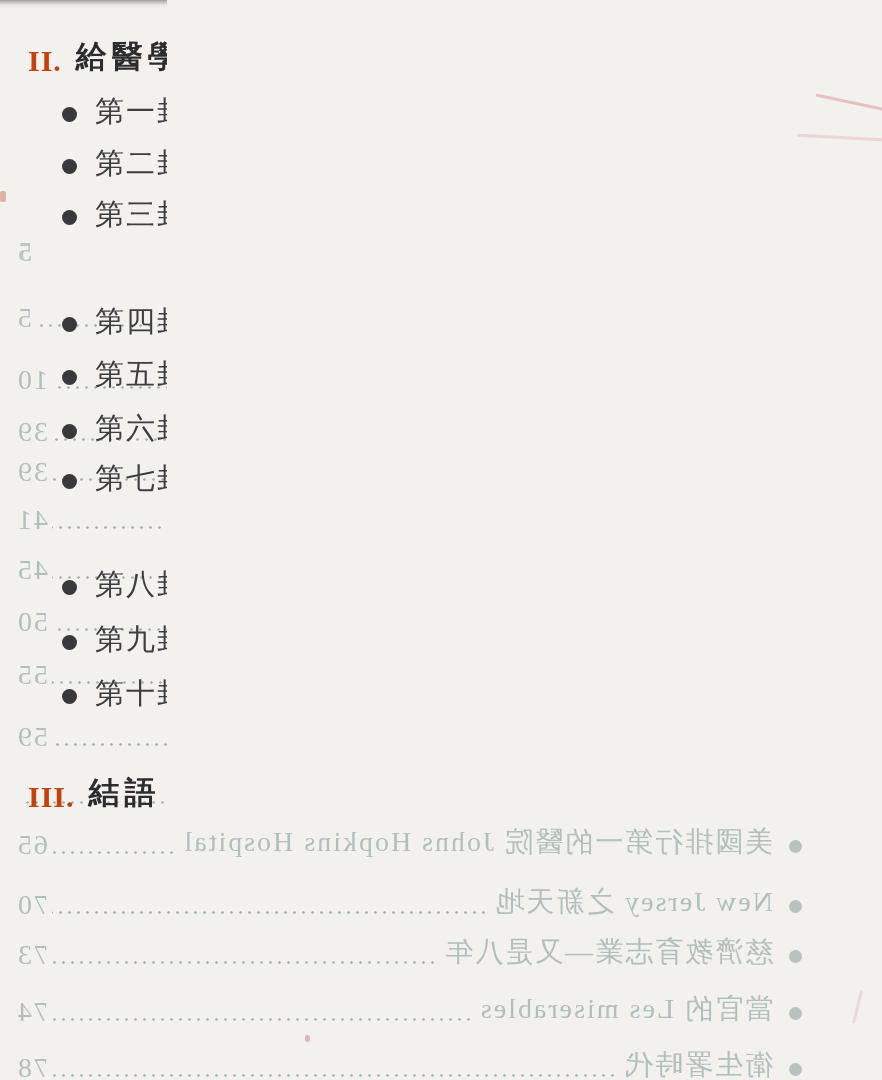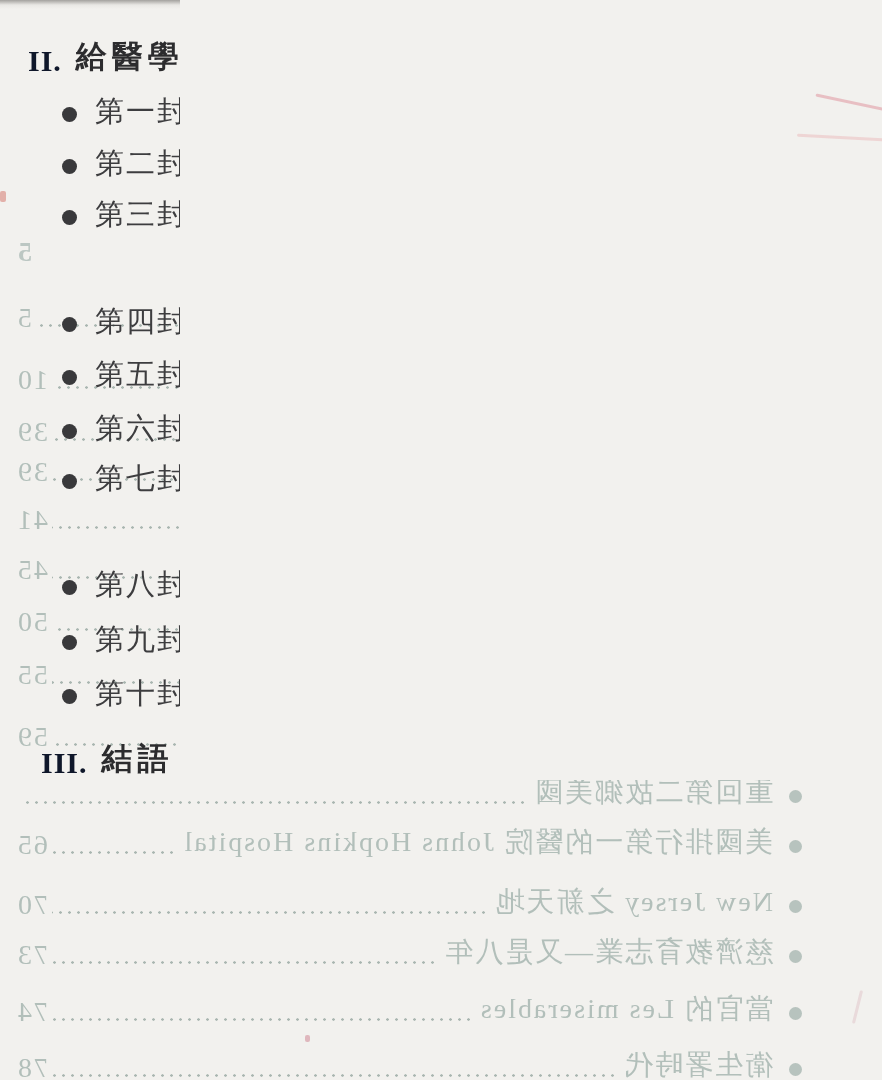--- a/index.html
+++ b/index.html
@@ -29,21 +29,21 @@
   .g-leader{flex:1 1 auto;height:4px;align-self:flex-end;margin:0 4px 7px 6px;
     background-image:radial-gradient(circle closest-side,rgba(164,178,172,.95) 60%,rgba(164,178,172,0));
     background-size:9px 3.4px;background-repeat:repeat-x;background-position:left bottom;}
   .g-row.section .g-leader{background:none;}
   .g-page{flex:0 0 auto;font-size:28px;}
 
   
   .toc{position:absolute;top:0;left:28px;right:37px;height:1080px;}
   .row{position:absolute;left:0;right:0;display:flex;align-items:flex-end;
     height:44px;white-space:nowrap;}
-  .row .num{font-size:30px;font-weight:700;color:#0f172a;margin-right:14px;letter-spacing:1px;}
+  .row .num{font-size:30px;font-weight:700;color:#c2410c;margin-right:14px;letter-spacing:1px;}
   .row .bullet{width:15px;height:15px;border-radius:50%;background:#39393b;
     flex:0 0 auto;align-self:center;margin:8px 18px 0 34px;}
   .row .label{font-size:29px;letter-spacing:2px;margin-right:17px;}
   .row .title{font-size:29px;letter-spacing:2px;}
   .row.heading .title{font-size:31px;font-weight:700;letter-spacing:5px;color:#2c2c2e;}
   .row .leader{flex:1 1 auto;height:3.6px;align-self:flex-end;margin:0 1px 8px 5px;
     background-image:radial-gradient(circle closest-side,#48484b 62%,rgba(72,72,75,0));
     background-size:8.8px 3.6px;background-repeat:repeat-x;background-position:left bottom;}
   .row .page{flex:0 0 auto;font-size:30px;color:#333335;}
   .row.heading .leader{background:none;}
@@ -232,21 +232,21 @@
         <span class="leader"></span>
         <span class="page">191</span>
       </div>
       <div class="row entry" style="top: 670px;">
         <span class="bullet"></span>
         <span class="label">第十封信</span>
         <span class="title">畢業後你要做什麼?</span>
         <span class="leader"></span>
         <span class="page">206</span>
       </div>
-      <div class="row heading" style="top: 736px; margin-left: 13px;">
+      <div class="row heading" style="top: 770px;">
         <span class="num">III.</span>
         <span class="title">結語</span>
         <span class="leader"></span>
         <span class="page">219</span>
       </div>
     </div>
 
   <div class="mark" style="left:815px;top:101px;width:72px;height:3px;background:#e5b3b8;opacity:.8;transform:rotate(12deg);"></div>
   <div class="mark" style="left:797px;top:136px;width:88px;height:3px;background:#edc9c9;opacity:.7;transform:rotate(3deg);"></div>
   <div class="mark" style="left:0px;top:191px;width:6px;height:11px;background:#dfa49c;opacity:.85;"></div>

